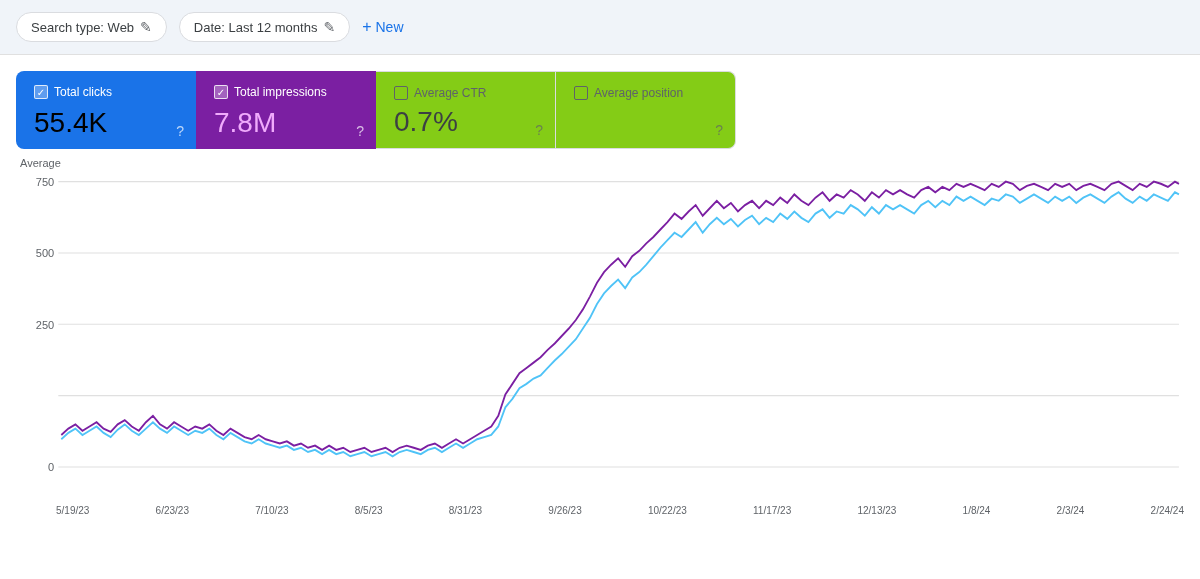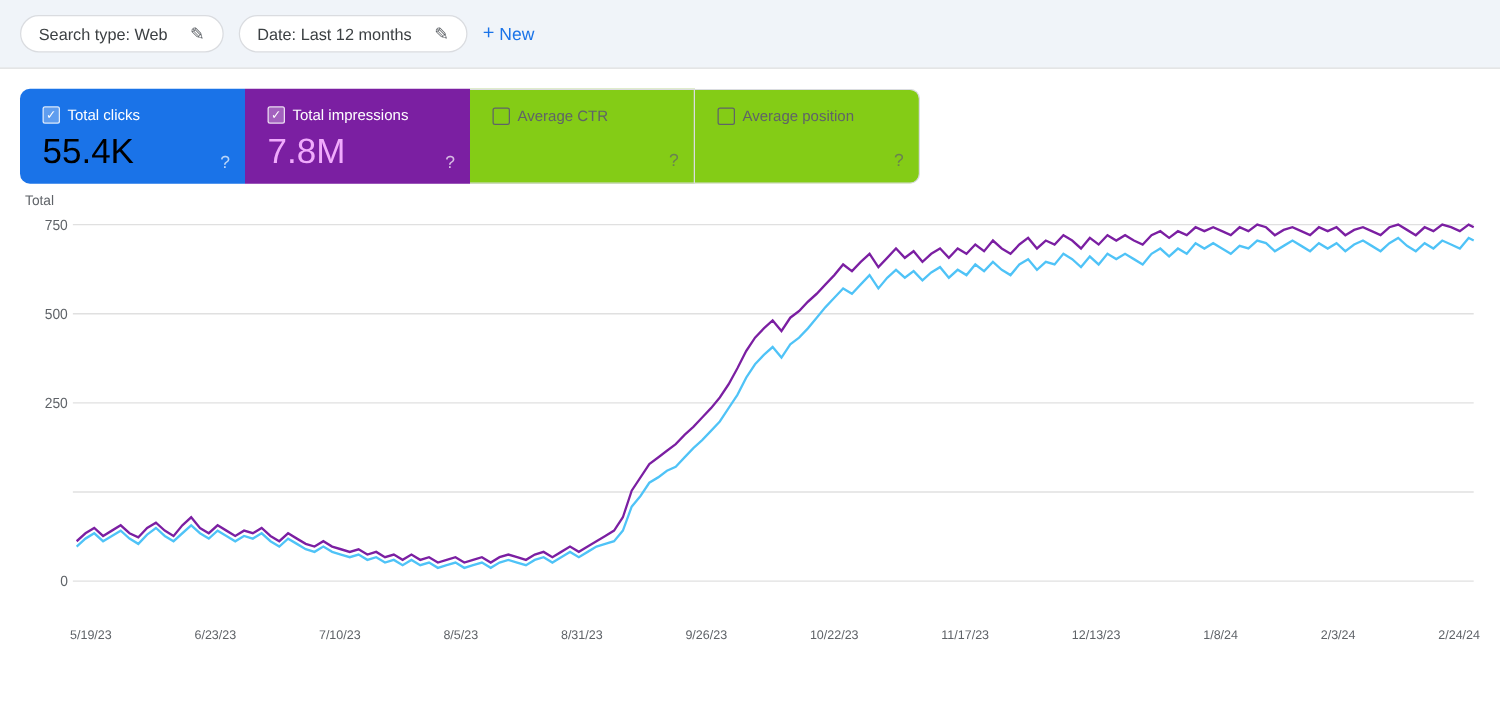--- a/index.html
+++ b/index.html
@@ -10,21 +10,21 @@
       padding: 12px 16px;
       display: flex;
       align-items: center;
       gap: 12px;
       border-bottom: 1px solid #e0e0e0;
     }
 
     .filter-btn {
       display: flex;
       align-items: center;
-      gap: 18px;
+      gap: 6px;
       background: #fff;
       border: 1px solid #dadce0;
       border-radius: 20px;
       padding: 6px 14px;
       font-size: 13px;
       color: #3c4043;
       cursor: pointer;
     }
 
     .filter-btn .edit-icon { color: #5f6368; font-size: 14px; }
@@ -187,33 +187,34 @@
       <span>Total impressions</span>
     </div>
     <div class="metric-value">7.8M</div>
     <span class="help-icon">?</span>
   </div>
   <div class="metric-card inactive">
     <div class="metric-label">
       <span class="checkbox"></span>
       <span>Average CTR</span>
     </div>
+    <div class="metric-value">0.7%</div>
     <span class="help-icon" style="color:#5f6368;">?</span>
   </div>
   <div class="metric-card inactive">
     <div class="metric-label">
       <span class="checkbox"></span>
       <span>Average position</span>
     </div>
     <span class="help-icon" style="color:#5f6368;">?</span>
   </div>
 </div>
 
 <div class="chart-area">
-  <div class="y-axis-label">Total</div>
+  <div class="y-axis-label">Average</div>
   <div class="chart-container">
     <svg class="chart-svg" viewBox="0 0 1160 310" preserveAspectRatio="none">
 
       <line x1="42" y1="10" x2="1155" y2="10" stroke="#e0e0e0" stroke-width="1"></line>
       <line x1="42" y1="77" x2="1155" y2="77" stroke="#e0e0e0" stroke-width="1"></line>
       <line x1="42" y1="144" x2="1155" y2="144" stroke="#e0e0e0" stroke-width="1"></line>
       <line x1="42" y1="211" x2="1155" y2="211" stroke="#e0e0e0" stroke-width="1"></line>
       <line x1="42" y1="278" x2="1155" y2="278" stroke="#e0e0e0" stroke-width="1"></line>
 
       <text x="38" y="14" text-anchor="end" font-size="11" fill="#5f6368">750</text>

